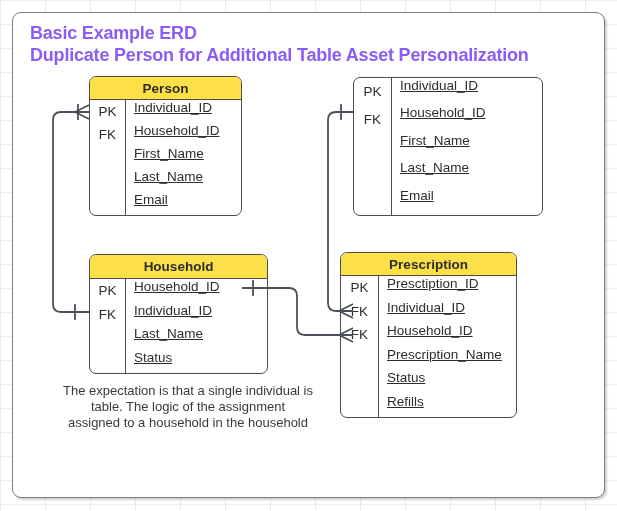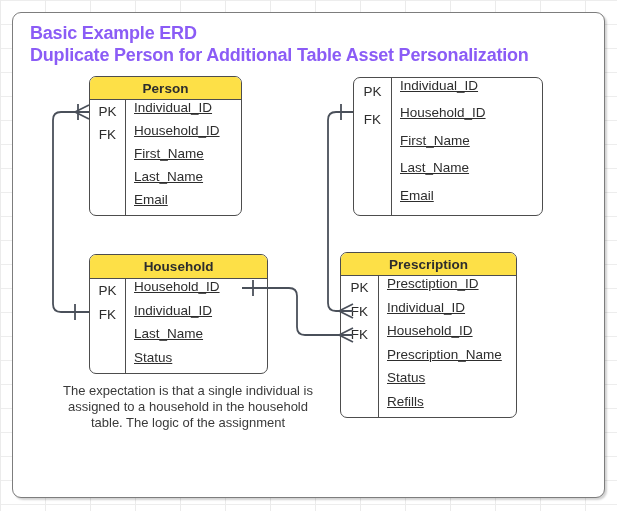--- a/index.html
+++ b/index.html
@@ -183,15 +183,15 @@
   </g>
   <g>
     <path d="M 242,288 L 289,288 Q 297,288 297,296 L 297,327 Q 297,335 305,335 L 339,335"></path>
     <path d="M 253,280 L 253,296"></path>
     <path d="M 339,335 L 353,328 M 339,335 L 353,335 M 339,335 L 353,342"></path>
   </g>
 </svg>
 
 <div class="note">
   <div>The expectation is that a single individual is</div>
+  <div>table.  The logic of the assignment</div>
   <div>assigned to a household in the household</div>
-  <div>table.  The logic of the assignment</div>
 </div>
 
 </body></html>

